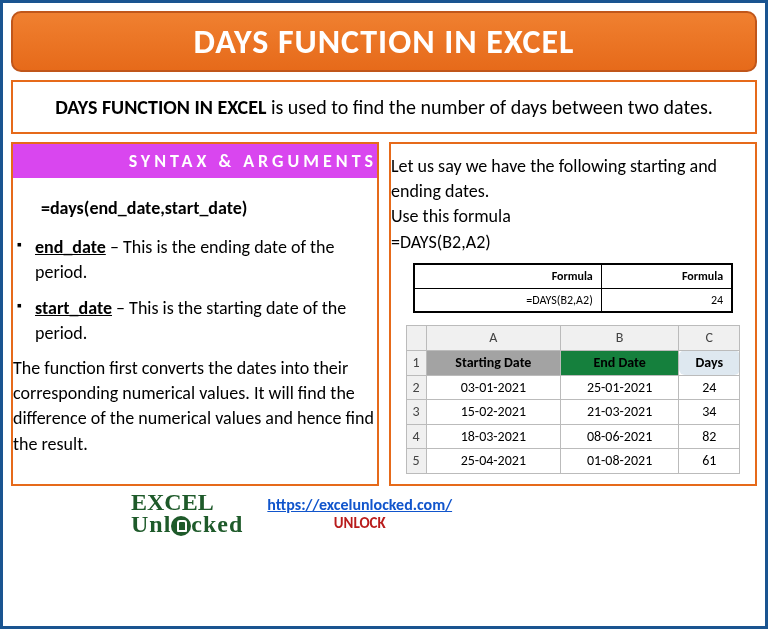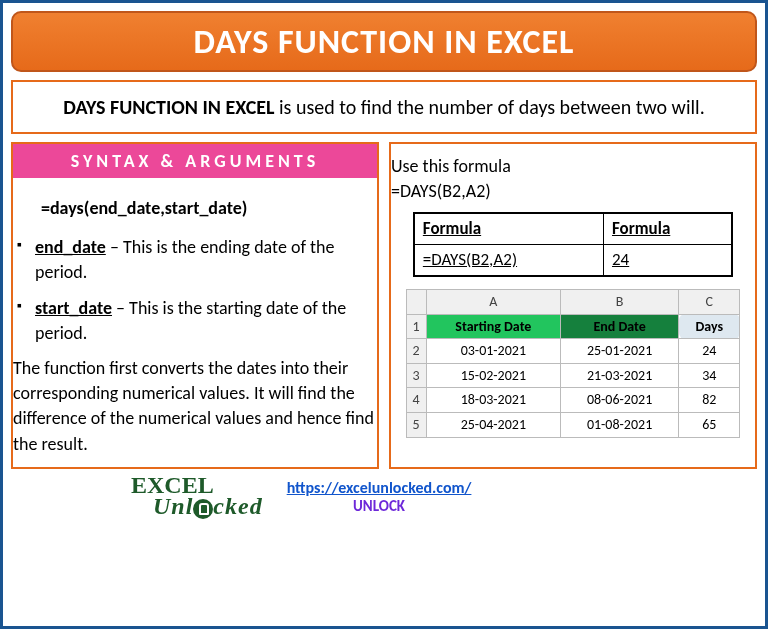--- a/index.html
+++ b/index.html
@@ -34,26 +34,26 @@
 .desc-box .strong-part { font-weight: bold; }
 .columns {
   display: flex;
   gap: 10px;
 }
 .col {
   flex: 1;
   border: 2px solid #e66a1a;
 }
 .col-header {
-  background: #ec4899;
+  background: #d946ef;
   color: #fff;
   font-weight: bold;
   font-size: 18px;
   letter-spacing: 4px;
-  text-align: center;
+  text-align: right;
   padding: 6px 0;
 }
 .col-body {
   padding: 10px 0;
   font-size: 18px;
   line-height: 1.4;
 }
 .syntax-formula {
   font-weight: bold;
   font-size: 18px;
@@ -78,23 +78,22 @@
 
 .formula-result-table {
   border: 2px solid #000;
   border-collapse: collapse;
   margin: 8px auto 12px auto;
   width: 88%;
 }
 .formula-result-table th, .formula-result-table td {
   border: 1px solid #000;
   padding: 3px 8px;
-  text-align: left;
-  font-size: 17px;
-  text-decoration: underline;
+  text-align: right;
+  font-size: 12px;
 }
 .formula-result-table th { font-weight: bold; }
 
 .excel-table {
   border-collapse: collapse;
   margin: 0 auto;
   font-size: 14px;
   width: 92%;
   border: 1px solid #bbb;
 }
@@ -106,41 +105,41 @@
 .excel-table .col-letter {
   background: #f0f0f0;
   font-weight: normal;
   color: #444;
 }
 .excel-table .row-num {
   background: #f0f0f0;
   color: #444;
   width: 18px;
 }
-.excel-table .hdr-start { background: #22c55e; font-weight: bold; }
+.excel-table .hdr-start { background: #a3a3a3; font-weight: bold; }
 .excel-table .hdr-end { background: #15803d; font-weight: bold; }
 .excel-table .hdr-days { background: #dee8f0; font-weight: bold; border-radius: 6px; }
 
 .footer {
   display: flex;
   align-items: center;
   justify-content: flex-start;
   gap: 24px;
   margin-top: 6px;
   padding-left: 120px;
 }
 .logo {
   font-family: Georgia, serif;
   font-size: 24px;
   color: #1e5a2a;
   font-weight: bold;
   line-height: 0.9;
   position: relative;
 }
-.logo .line2 { font-style: italic; text-align: right; letter-spacing:1px;margin-left:22px; }
+.logo .line2 { text-align: right; letter-spacing:1px; }
 .lock-icon {
   display:inline-block;
   width:20px; height:20px;
   border-radius:50%;
   background:#1e5a2a;
   position:relative;
   vertical-align:middle;
 }
 .lock-icon::after{
   content:"";
@@ -151,32 +150,32 @@
   border-radius:3px 3px 1px 1px;
 }
 .footer-links { display:flex; flex-direction:column;text-align:center; }
 .site-link {
   color: #1155cc;
   font-weight: bold;
   text-decoration: underline;
   font-size: 16px;
 }
 .unlock-text {
-  color: #6d28d9;
+  color: #b91c1c;
   font-weight: bold;
   font-size: 15px;
 }
 </style>
 </head>
 <body>
 
 <div class="title-banner">DAYS FUNCTION IN EXCEL</div>
 
 <div class="desc-box">
-  <span class="strong-part">DAYS FUNCTION IN EXCEL</span><span> is used to find the number of days between two will.</span>
+  <span class="strong-part">DAYS FUNCTION IN EXCEL</span><span> is used to find the number of days between two dates.</span>
 </div>
 
 <div class="columns">
 
   <div class="col">
     <div class="col-header">SYNTAX &amp; ARGUMENTS</div>
     <div class="col-body">
       <div class="syntax-formula">=days(end_date,start_date)</div>
       <ul class="arg-list">
         <li>
@@ -185,20 +184,21 @@
         <li>
           <span class="arg-name">start_date</span><span> – This is the starting date of the period.</span>
         </li>
       </ul>
       <div>The function first converts the dates into their corresponding numerical values. It will find the difference of the numerical values and hence find the result.</div>
     </div>
   </div>
 
   <div class="col">
     <div class="col-body">
+      <div>Let us say we have the following starting and ending dates.</div>
       <div>Use this formula</div>
       <div>=DAYS(B2,A2)</div>
 
       <table class="formula-result-table">
         <tbody>
             <tr>
           <th>Formula</th>
           <th>Formula</th>
         </tr>
         <tr>
@@ -237,21 +237,21 @@
         <tr>
           <td class="row-num">4</td>
           <td>18-03-2021</td>
           <td>08-06-2021</td>
           <td>82</td>
         </tr>
         <tr>
           <td class="row-num">5</td>
           <td>25-04-2021</td>
           <td>01-08-2021</td>
-          <td>65</td>
+          <td>61</td>
         </tr>
       </tbody>
         </table>
 
     </div>
   </div>
 
 </div>
 
 <div class="footer">

